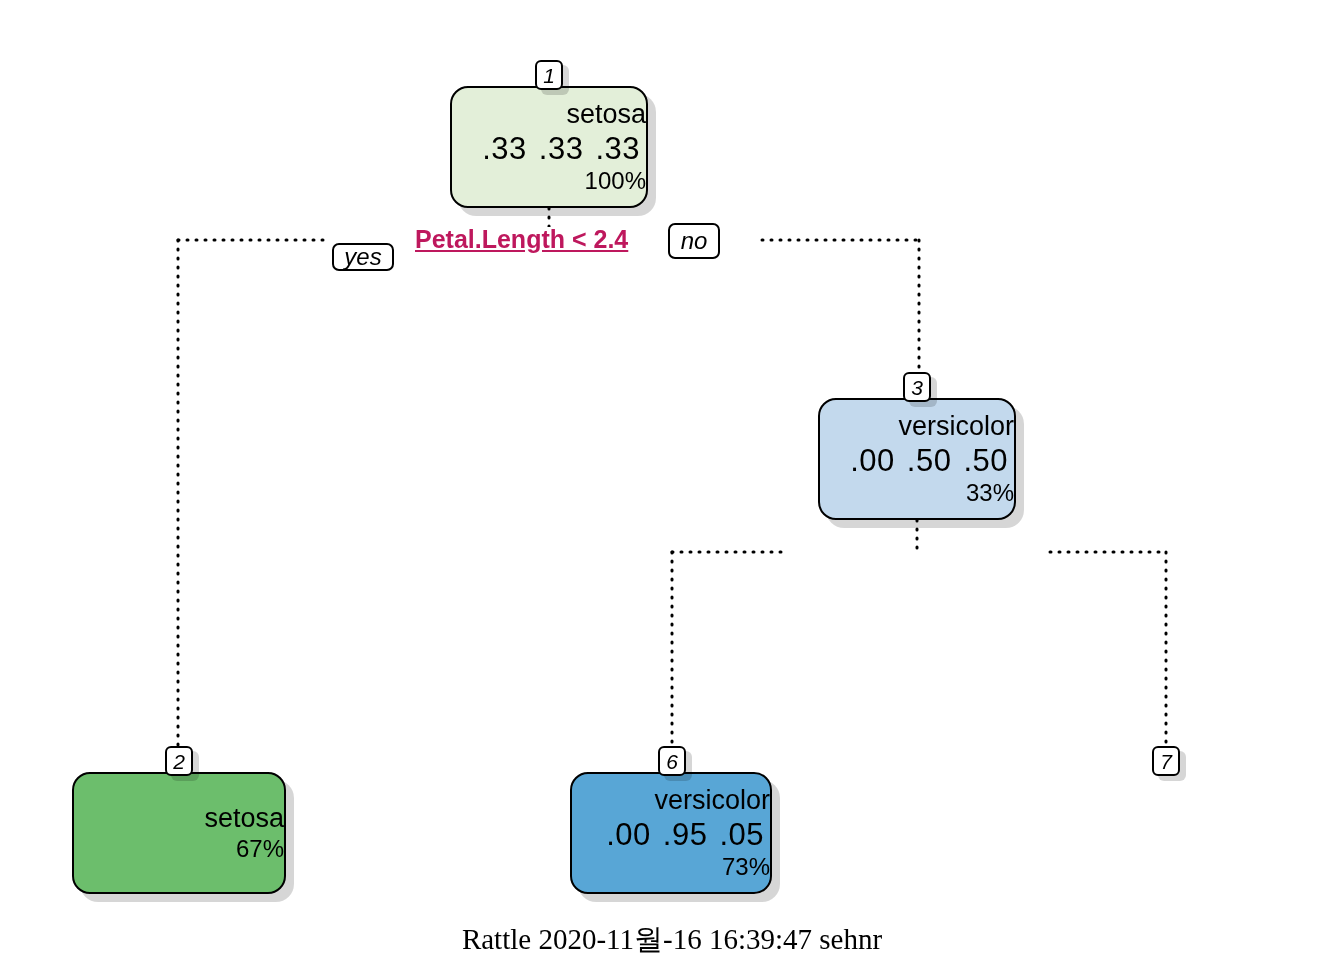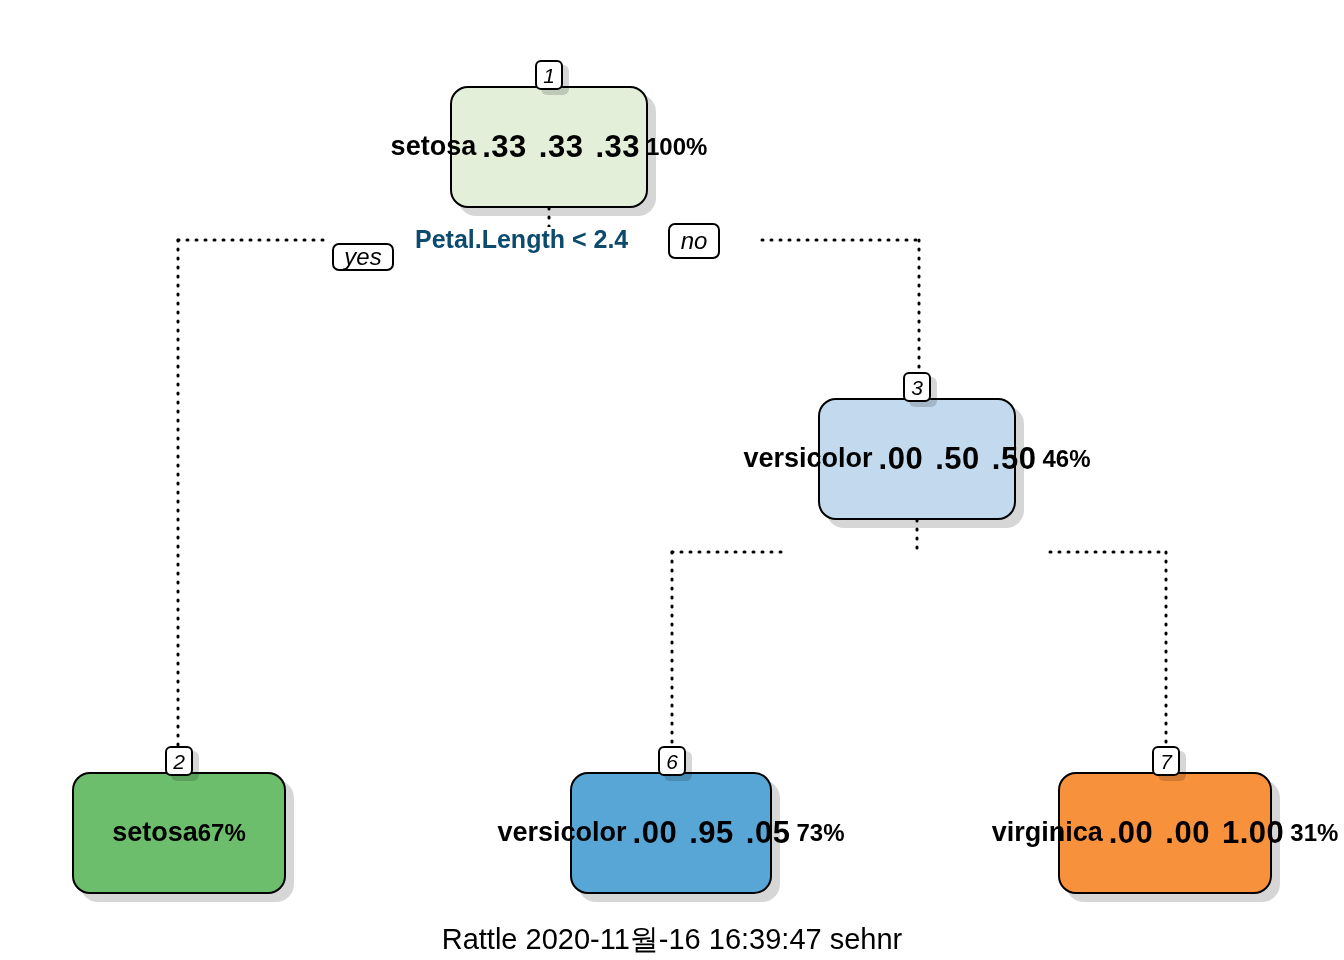--- a/index.html
+++ b/index.html
@@ -28,27 +28,26 @@
   }
 
   
   .node {
     position: absolute;
     box-sizing: border-box;
     border: 2.5px solid #000000;
     border-radius: 18px;
     box-shadow: 8px 8px 0 0 rgba(0,0,0,0.16);
     display: flex;
-    flex-direction: row;
-    align-items: center;
+    flex-direction: column;
+    align-items: flex-end;
     justify-content: center;
     text-align: center;
     color: #000000;
     z-index: 3;
-    font-weight: bold;
   }
   .node-label {
     font-size: 27px;
     line-height: 1.16;
     white-space: nowrap;
   }
   .node-probs {
     font-size: 31px;
     line-height: 1.16;
     white-space: nowrap;
@@ -77,26 +76,27 @@
     box-shadow: 6px 5px 0 0 rgba(0,0,0,0.16);
     z-index: 5;
     color: #000;
   }
 
   
   .split-label {
     position: absolute;
     font-size: 25px;
     font-weight: bold;
-    color: #0c4a6e;
+    color: #be185d;
     white-space: nowrap;
     background: #ffffff;
     padding: 0 7px;
     z-index: 4;
     line-height: 1;
+    text-decoration: underline;
   }
 
   
   .yesno {
     position: absolute;
     box-sizing: border-box;
     background: #ffffff;
     border: 2.5px solid #000000;
     border-radius: 7px;
     font-style: italic;
@@ -112,20 +112,21 @@
   
   .caption {
     position: absolute;
     left: 0;
     width: 1344px;
     text-align: center;
     font-size: 29px;
     color: #000000;
     z-index: 2;
     white-space: nowrap;
+    font-family: Liberation Serif, serif;
   }
 </style>
 </head>
 <body>
 
 <div id="canvas">
 
   <svg id="edges" viewBox="0 0 1344 960" width="1344" height="960">
     <g stroke="#000000" stroke-width="3" fill="none" stroke-linecap="round" stroke-dasharray="1 8">
 
@@ -163,43 +164,36 @@
   <div class="yesno" style="left:332px; top:223px; width:62px; height:28px;margin-top:20px;">yes</div>
   <div class="split-label" style="left:408px; top:227px;">Petal.Length &lt; 2.4</div>
   <div class="yesno" style="left:668px; top:223px; width:52px; height:36px;">no</div>
 
   <div class="node-num" style="left:903px; top:372px; width:28px; height:30px;">3</div>
   <div class="node" style="left:818px; top:398px; width:198px; height:122px; background:#c3d9ed;">
     <div class="node-label">versicolor</div>
     <div class="node-probs">
       <span>.00</span><span>.50</span><span>.50</span>
     </div>
-    <div class="node-pct">46%</div>
+    <div class="node-pct">33%</div>
   </div>
 
 
   <div class="node-num" style="left:165px; top:746px; width:28px; height:30px;">2</div>
   <div class="node" style="left:72px; top:772px; width:214px; height:122px; background:#6cbe6c;">
     <div class="node-label">setosa</div>
     <div class="node-pct">67%</div>
   </div>
 
   <div class="node-num" style="left:658px; top:746px; width:28px; height:30px;">6</div>
   <div class="node" style="left:570px; top:772px; width:202px; height:122px; background:#58a6d6;">
     <div class="node-label">versicolor</div>
     <div class="node-probs">
       <span>.00</span><span>.95</span><span>.05</span>
     </div>
     <div class="node-pct">73%</div>
   </div>
 
   <div class="node-num" style="left:1152px; top:746px; width:28px; height:30px;">7</div>
-  <div class="node" style="left:1058px; top:772px; width:214px; height:122px; background:#f8913c;">
-    <div class="node-label">virginica</div>
-    <div class="node-probs">
-      <span>.00</span><span>.00</span><span>1.00</span>
-    </div>
-    <div class="node-pct">31%</div>
-  </div>
 
   <div class="caption" style="top:920px;">Rattle 2020-11월-16 16:39:47 sehnr</div>
 
 </div>
 
 </body></html>

